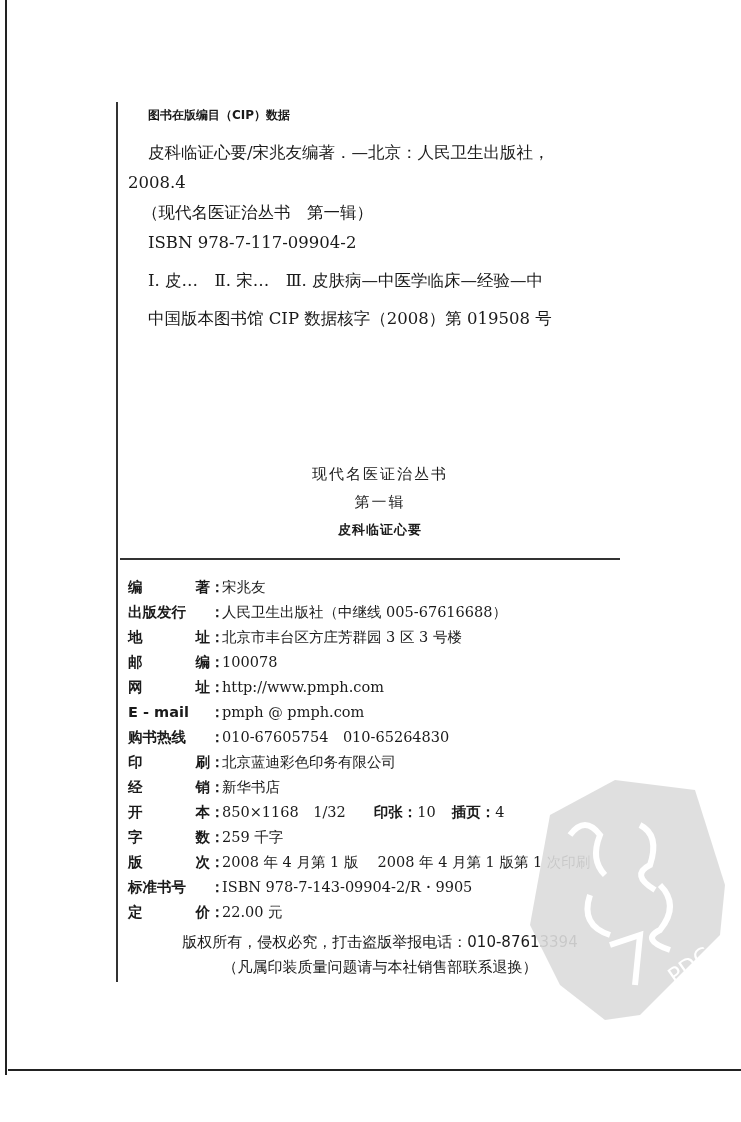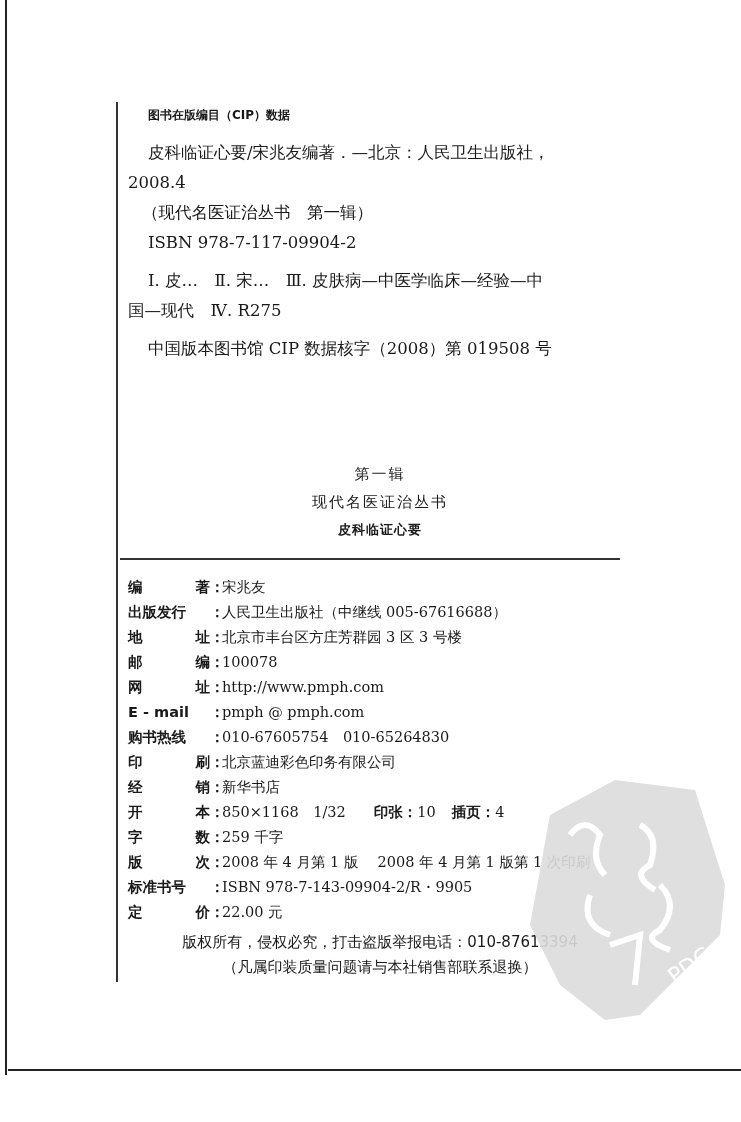--- a/index.html
+++ b/index.html
@@ -40,27 +40,26 @@
 <div class="page-bottom-edge"></div>
 <div class="margin-rule"></div>
 
 <div class="cip">
   <div class="title">图书在版编目（CIP）数据</div>
   <div class="line">皮科临证心要/宋兆友编著．—北京：人民卫生出版社，</div>
   <div class="line outdent">2008.4</div>
   <div class="line" style="margin-left:-6px">（现代名医证治丛书　第一辑）</div>
   <div class="line">ISBN 978-7-117-09904-2</div>
   <div class="line gap">Ⅰ. 皮…　Ⅱ. 宋…　Ⅲ. 皮肤病—中医学临床—经验—中</div>
-  <div class="line outdent">国—现代　Ⅳ. R275</div>
   <div class="line gap">中国版本图书馆 CIP 数据核字（2008）第 019508 号</div>
 </div>
 
 <div class="series">
+  <div>现代名医证治丛书</div>
   <div>第一辑</div>
-  <div>现代名医证治丛书</div>
   <div class="book-title">皮科临证心要</div>
 </div>
 <div class="divider"></div>
 
 <div class="info">
   <div class="row">
     <span class="label">
         <span>编</span>
         <span>著</span>
       </span>

